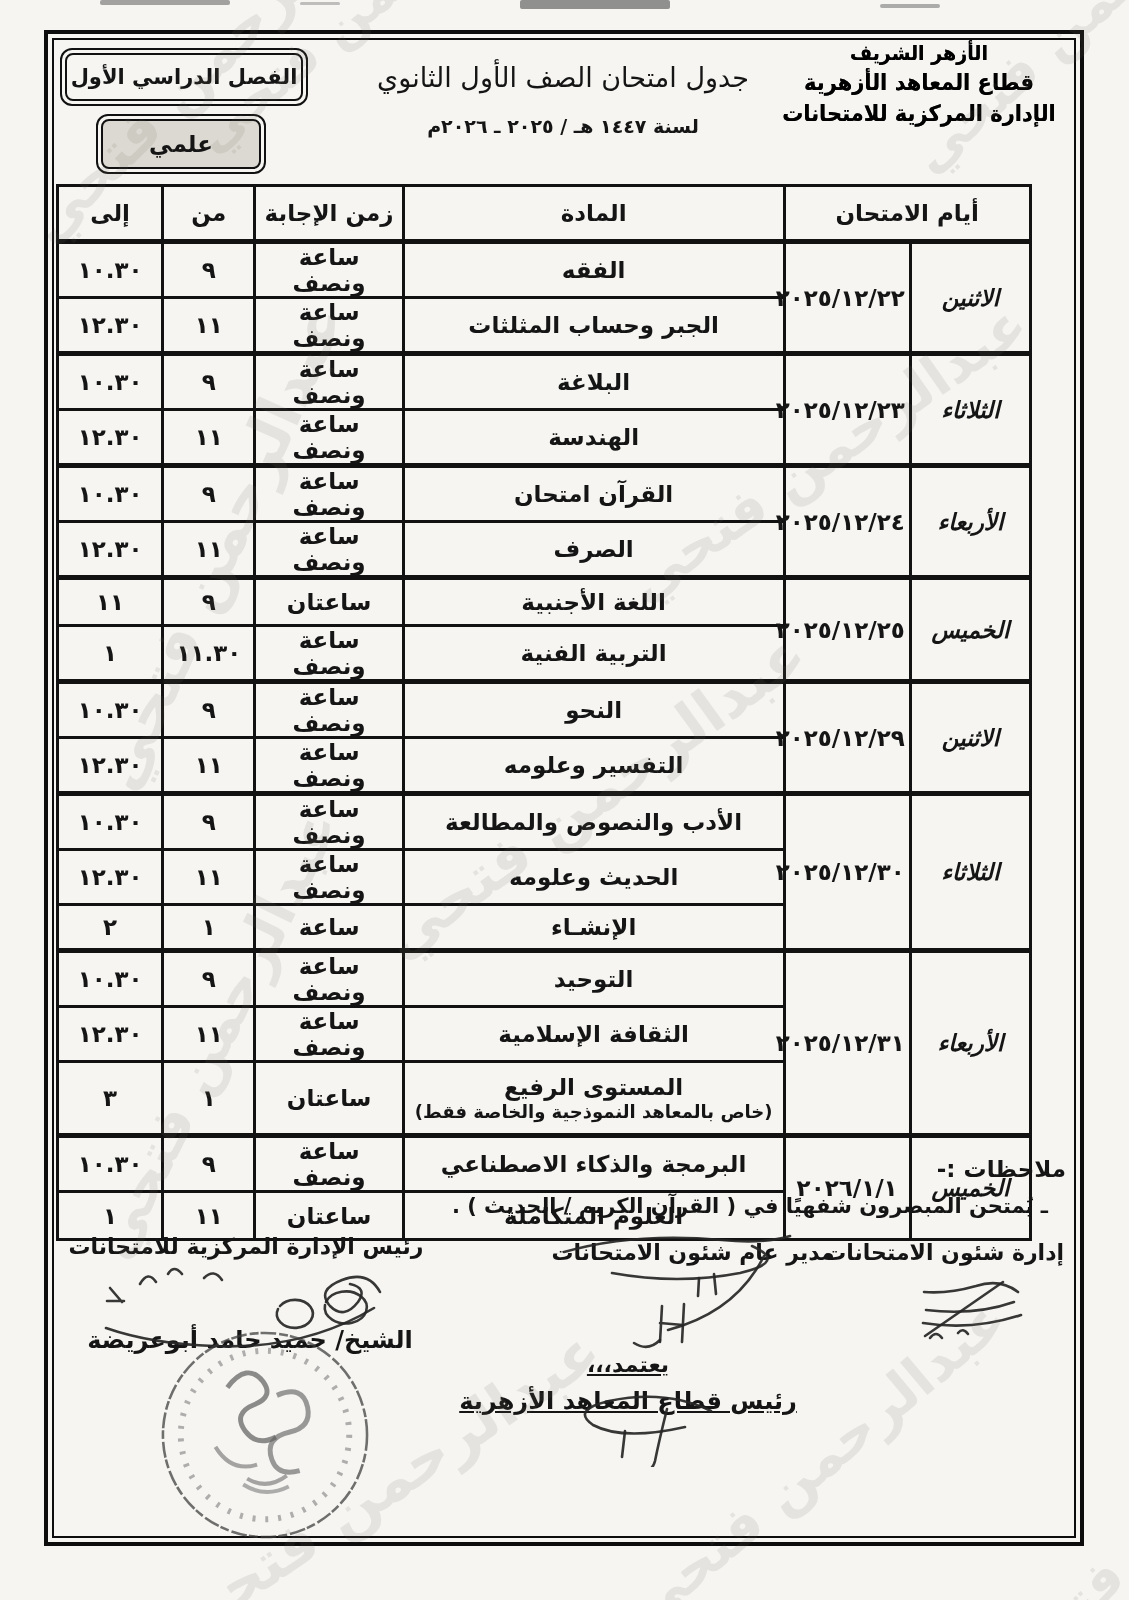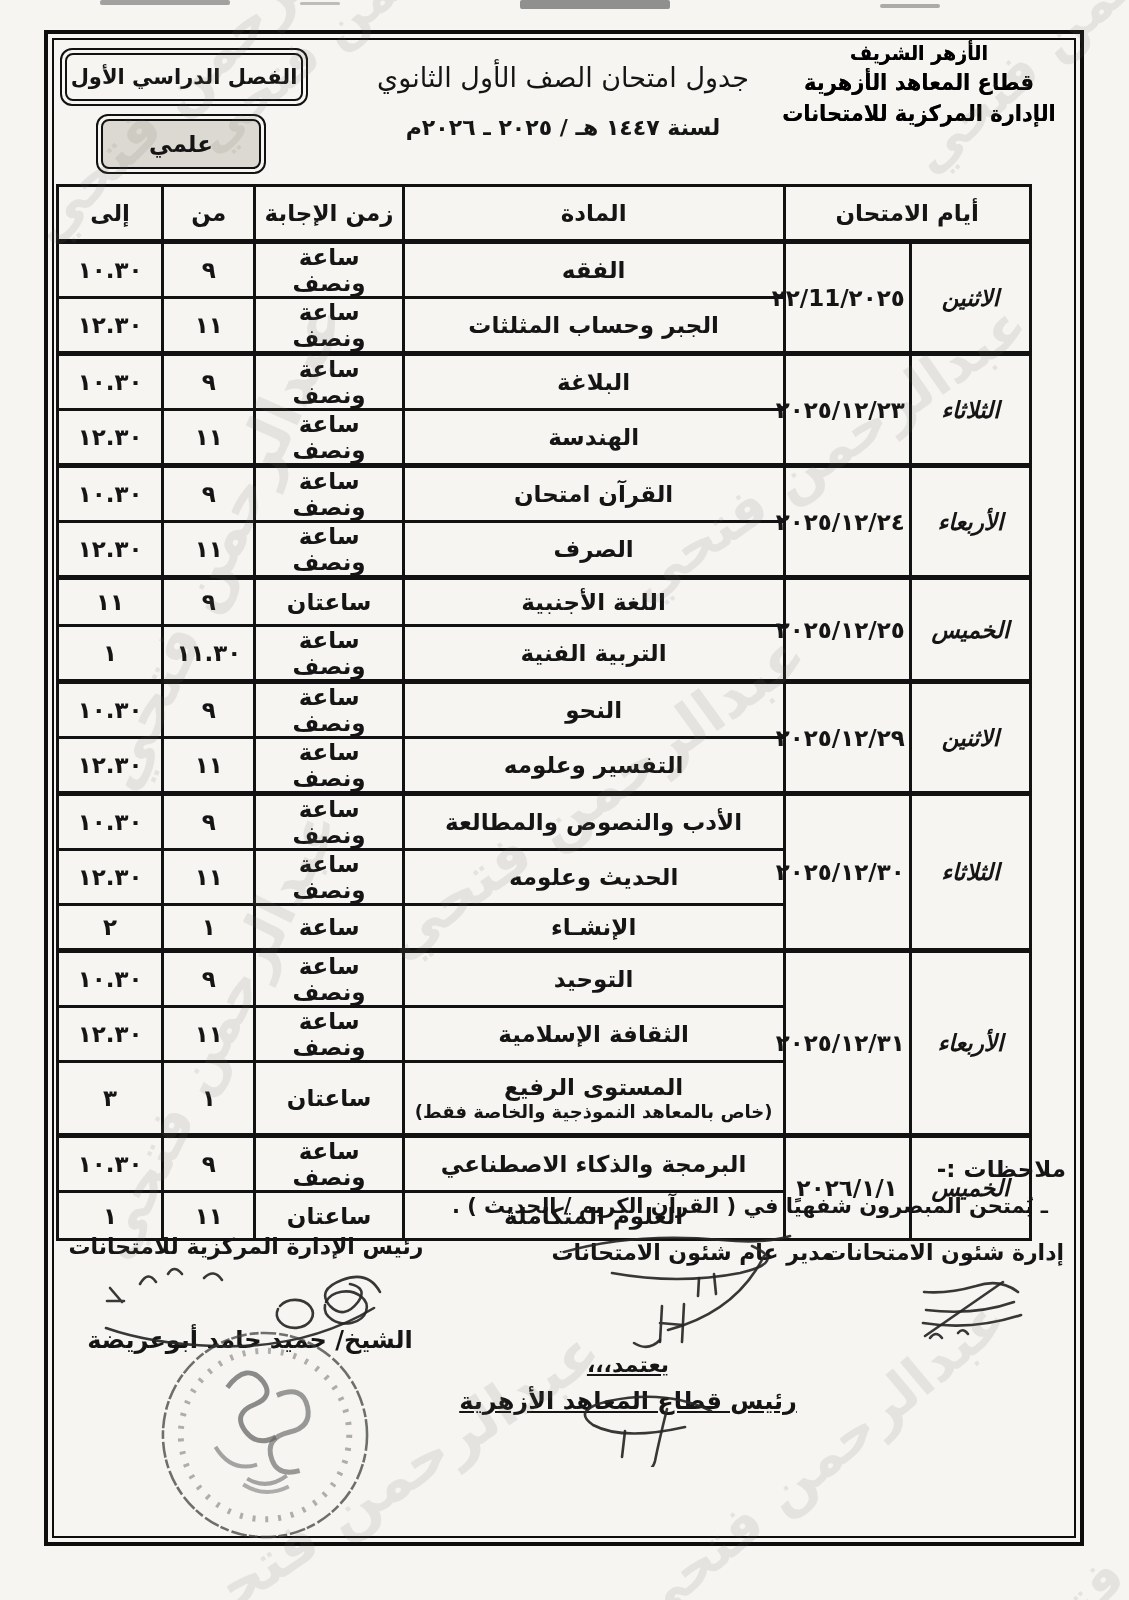--- a/index.html
+++ b/index.html
@@ -31,21 +31,21 @@
     display:flex;align-items:center;justify-content:center;
     font-weight:700;
   }
   .semester-box{left:12px;top:14px;width:248px;height:58px;}
   .semester-box .box-inner{font-size:21px;}
   .track-box{left:48px;top:80px;width:170px;height:60px;}
   .track-box .box-inner{font-size:23px;background:#dcd9d2;}
 
   .title-block{position:absolute;left:268px;top:28px;width:494px;text-align:center;}
   .title-line1{font-size:27px;font-weight:400;letter-spacing:.5px;}
-  .title-line2{font-size:22px;font-weight:800;margin-top:22px;letter-spacing:1px;}
+  .title-line2{font-size:19px;font-weight:800;margin-top:22px;letter-spacing:1px;}
 
   .org-block{position:absolute;right:8px;top:6px;width:306px;text-align:center;color:#000000;}
   .org-line{font-weight:700;transform:scaleY(1.06);text-shadow:0 0 .6px #333;}
   .org-line1{font-size:19px;letter-spacing:1px;margin-top:2px;}
   .org-line2{font-size:21px;letter-spacing:.5px;margin-top:7px;}
   .org-line3{font-size:21px;letter-spacing:.5px;margin-top:7px;}
 
   
   .exam-table{
     position:absolute;right:48px;top:150px;
@@ -137,21 +137,21 @@
           <th colspan="2">أيام الامتحان</th>
           <th>المادة</th>
           <th>زمن الإجابة</th>
           <th>من</th>
           <th>إلى</th>
         </tr>
       </thead>
       <tbody>
           <tr class="group-start" style="height: 48px;">
             <td class="day-cell" rowspan="2">الاثنين</td>
-            <td class="date-cell" rowspan="2">٢٠٢٥/11/٢٢</td>
+            <td class="date-cell" rowspan="2">٢٠٢٥/١٢/٢٢</td>
             <td class="subject-cell">
               <div>الفقه</div>
             </td>
             <td class="duration-cell">ساعة ونصف</td>
             <td class="from-cell">٩</td>
             <td class="to-cell">١٠.٣٠</td>
           </tr>
           <tr style="height: 48px;">
             <td class="subject-cell">
               <div>الجبر وحساب المثلثات</div>

